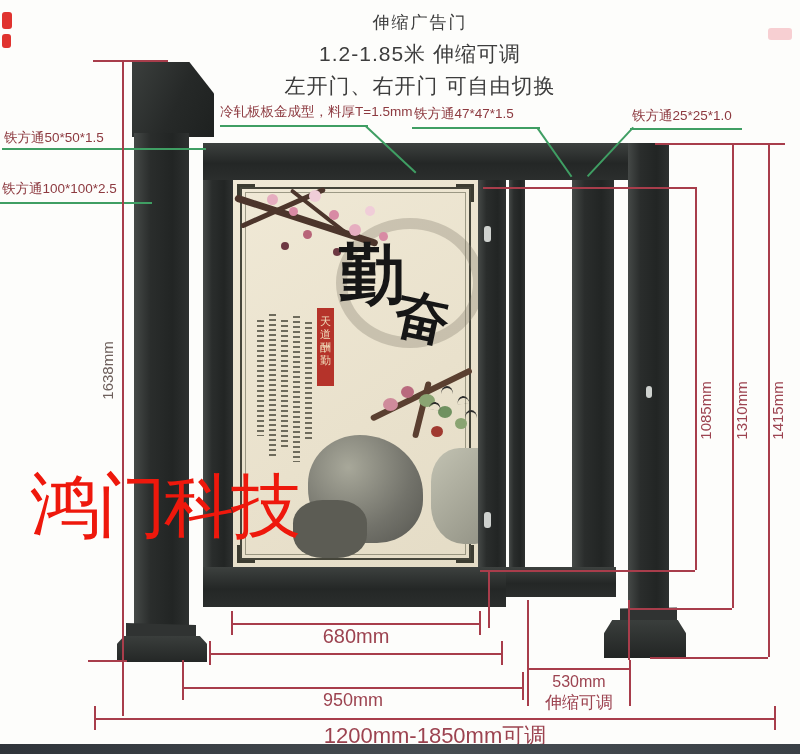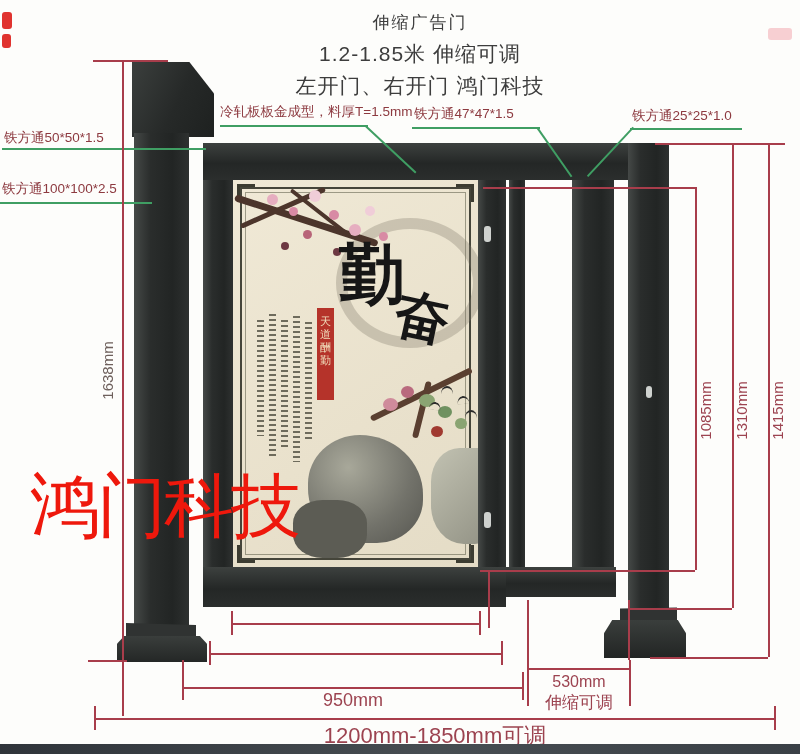--- a/index.html
+++ b/index.html
@@ -15,21 +15,21 @@
   #poster{position:absolute;left:233px;top:180px;width:245px;height:387px;
           background:linear-gradient(145deg,#f0e9d6 0%,#e9e1cc 60%,#e4dcc6 100%);z-index:3;overflow:hidden}
   .pframe{position:absolute;left:7px;top:7px;right:7px;bottom:7px;border:2px solid #45453a}
   .pframe2{position:absolute;left:12px;top:12px;right:12px;bottom:12px;border:1px solid rgba(90,90,70,.55)}
   .pcorner{position:absolute;width:15px;height:15px;border:3px solid #3c3c31}
   .branch{position:absolute;background:#4c352b;border-radius:4px;transform-origin:0 50%}
   .blossom{position:absolute;border-radius:50%}
   .enso{position:absolute;border:11px solid rgba(128,122,105,.32);border-radius:50%}
   .callig{position:absolute;color:#161616;font-family:"DejaVu Serif","Liberation Serif",serif;font-weight:bold;z-index:4}
   .tcol{position:absolute;width:7px;background:repeating-linear-gradient(180deg,rgba(88,86,72,.85) 0 2px,transparent 2px 5px)}
-  #ribbon{position:absolute;left:84px;top:128px;width:17px;height:92px;background:#b5332a;
+  #ribbon{position:absolute;left:84px;top:128px;width:17px;height:78px;background:#b5332a;
           color:#f0ddbb;font-size:11px;line-height:13px;text-align:center;padding-top:7px;box-sizing:border-box;z-index:4}
   .rock{position:absolute}
   .bird{position:absolute;width:12px;height:6px;border-top:2px solid #2b2b2b;border-radius:50% 50% 0 0/100% 100% 0 0}
 
   
   .dimh{position:absolute;height:2px;background:#a83d4b;z-index:6}
   .dimv{position:absolute;width:2px;background:#a83d4b;z-index:6}
   .green{position:absolute;height:2px;background:#3f9e63;z-index:6;transform-origin:0 0}
   .callout{position:absolute;color:#8d3a40;font-size:13.5px;z-index:7;white-space:nowrap}
   .dimlabel{position:absolute;color:#9c4350;z-index:7;text-align:center;white-space:nowrap}
@@ -47,21 +47,21 @@
   .smudge{position:absolute;z-index:9;border-radius:3px}
 </style>
 </head>
 <body>
 
 <div id="stage">
 
   <div id="header">
     <div class="h1">伸缩广告门</div>
     <div class="h2">1.2-1.85米 伸缩可调</div>
-    <div class="h2">左开门、右开门 鸿门科技</div>
+    <div class="h2">左开门、右开门 可自由切换</div>
   </div>
 
   <div class="gp" style="left:132px;top:62px;width:82px;height:75px;
               clip-path:polygon(0 0,70% 0,100% 42%,100% 100%,0 100%);
               background:linear-gradient(115deg,#3b3f3d 0%,#262928 55%,#1e2120 100%)"></div>
 
   <div class="gp steel" style="left:134px;top:133px;width:55px;height:495px"></div>
   <div class="gp" style="left:126px;top:624px;width:70px;height:14px;background:#303332;transform:skewY(1.5deg)"></div>
   <div class="gp" style="left:117px;top:636px;width:90px;height:26px;
               clip-path:polygon(8% 0,92% 0,100% 30%,100% 100%,0 100%,0 30%);
@@ -175,20 +175,21 @@
   <div class="dimh" style="left:628px;top:608px;width:104px"></div>
   <div class="vlabel" style="left:696px;top:402px">1310mm</div>
 
   <div class="dimv" style="left:768px;top:143px;height:514px"></div>
   <div class="dimh" style="left:650px;top:657px;width:118px"></div>
   <div class="vlabel" style="left:732px;top:402px">1415mm</div>
 
   <div class="dimh" style="left:232px;top:623px;width:248px"></div>
   <div class="dimv" style="left:231px;top:611px;height:24px"></div>
   <div class="dimv" style="left:479px;top:611px;height:24px"></div>
+  <div class="dimlabel" style="left:232px;top:625px;width:248px;font-size:20px">680mm</div>
 
   <div class="dimh" style="left:210px;top:653px;width:292px"></div>
   <div class="dimv" style="left:209px;top:641px;height:24px"></div>
   <div class="dimv" style="left:501px;top:641px;height:24px"></div>
 
   <div class="dimh" style="left:183px;top:687px;width:340px"></div>
   <div class="dimv" style="left:182px;top:660px;height:40px"></div>
   <div class="dimv" style="left:522px;top:672px;height:28px"></div>
   <div class="dimlabel" style="left:183px;top:690px;width:340px;font-size:18px">950mm</div>
 

